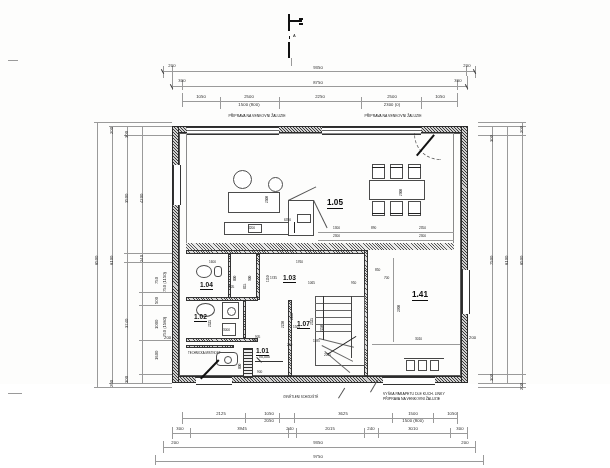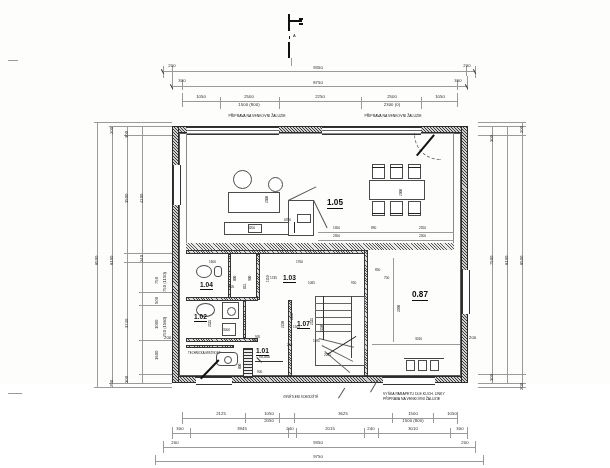--- a/index.html
+++ b/index.html
@@ -282,21 +282,21 @@
        transform-origin:0 0;transform:rotate(-46deg);"></div>
 
   <div class="abs" style="left:255px;top:357px;width:30px;height:9px;">
     <div class="ln hl" style="left:0;top:4px;width:28px;background:#333;"></div>
     <div class="ln" style="left:2px;top:0;width:7px;height:.9px;background:#333;
          transform-origin:0 0;transform:rotate(45deg);"></div>
     <div class="tiny" style="left:4px;top:-1px;font-size:3.6px;">±0,000</div>
   </div>
 
   <div class="room" style="left:327px;top:198px;">1.05</div>
-  <div class="room" style="left:412px;top:290px;">0.87</div>
+  <div class="room" style="left:412px;top:290px;">1.41</div>
   <div class="room sm" style="left:283px;top:274px;">1.03</div>
   <div class="room sm" style="left:200px;top:281px;">1.04</div>
   <div class="room sm" style="left:194px;top:313px;">1.02</div>
   <div class="room sm" style="left:297px;top:320px;">1.07</div>
   <div class="room sm" style="left:256px;top:347px;">1.01</div>
 
   <div class="tiny" style="left:188px;top:352px;font-size:2.9px;">TECHNICKÁ MÍSTNOST</div>
 
   <div class="tiny" style="left:333px;top:227px;">1300</div>
   <div class="tiny" style="left:333px;top:235px;">2300</div>

